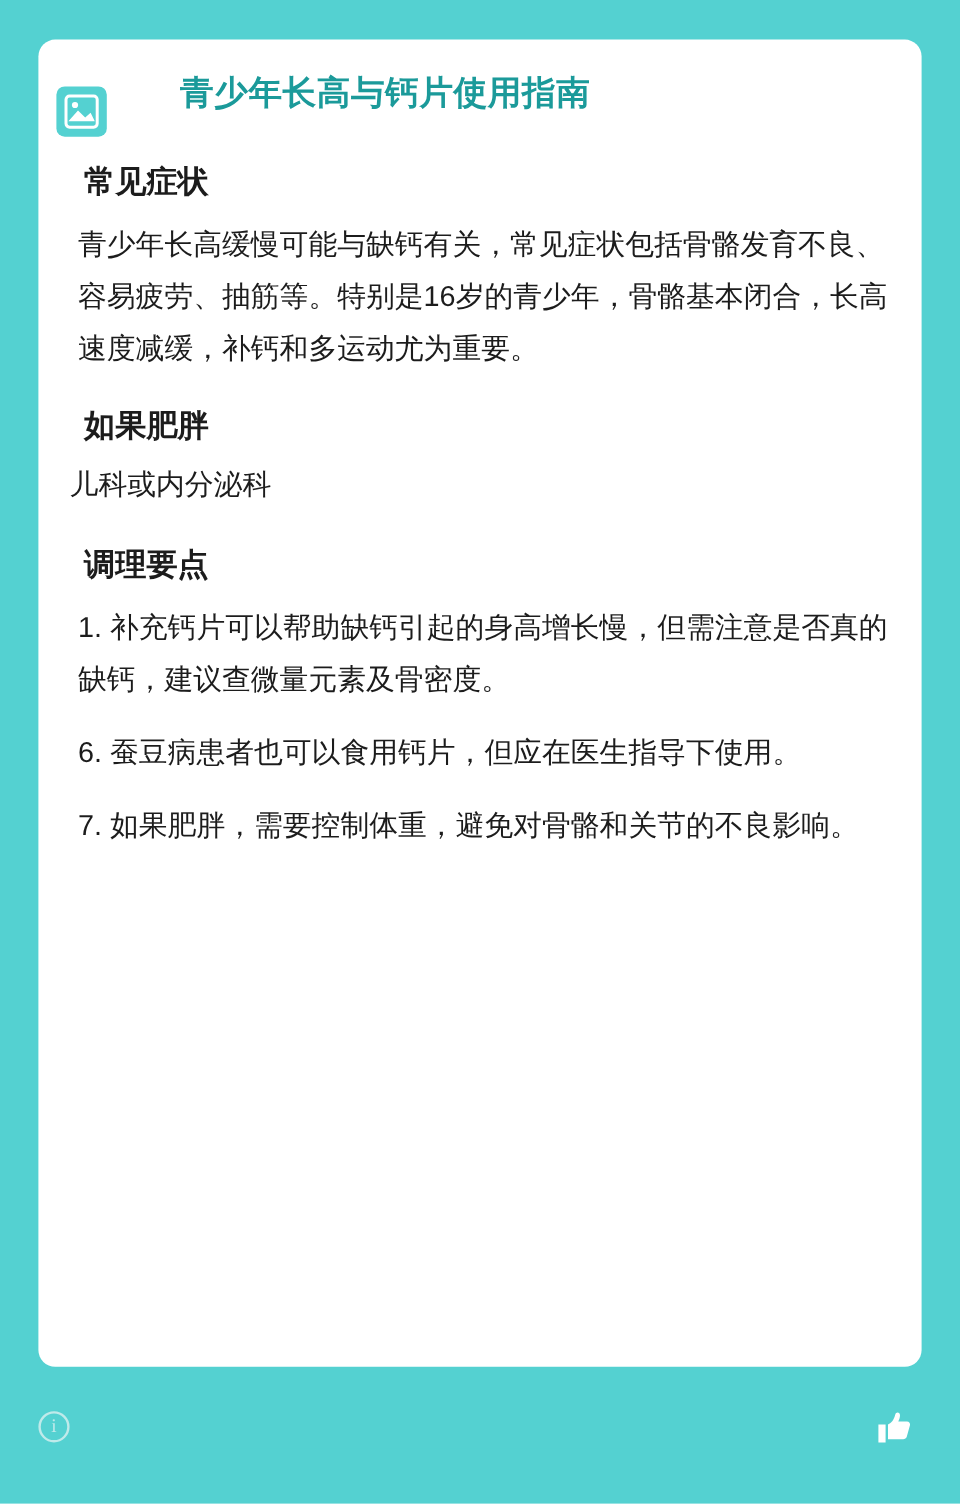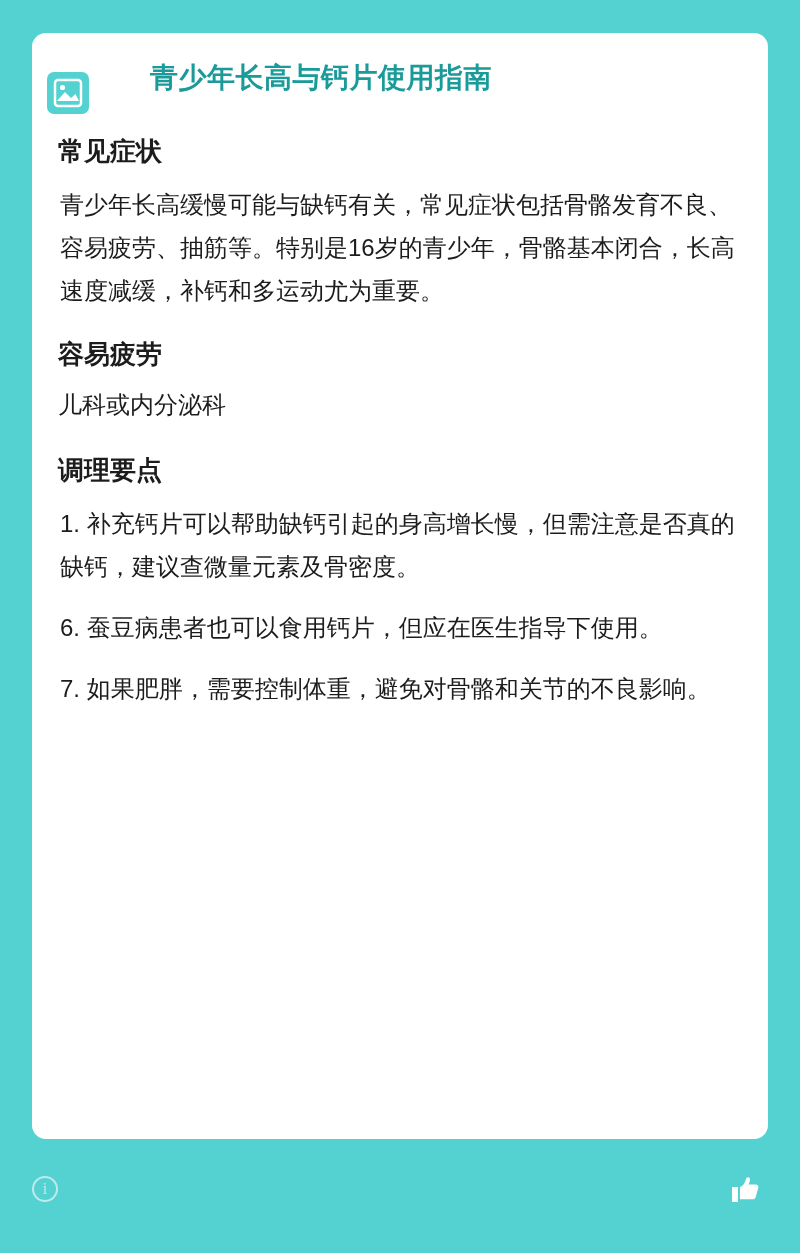--- a/index.html
+++ b/index.html
@@ -48,29 +48,29 @@
     line-height: 40px;
   }
   .content {
     position: absolute;
     left: 26px;
     top: 100px;
     right: 22px;
     bottom: 10px;
   }
   h2.section {
-    margin: 0 0 14px 0;
+    margin: 0 0 14px 12px;
     font-size: 26px;
     font-weight: bold;
     color: #1c1c1c;
     line-height: 36px;
   }
   .section-block { margin-bottom: 24px; }
   p.para {
-    margin: 0 0 18px 2px;
+    margin: 0 0 18px 7px;
     font-size: 24px;
     line-height: 43px;
     color: #1c1c1c;
   }
   p.para:last-child { margin-bottom: 0; }
   .plain {
     margin: 0 0 8px 0;
     font-size: 24px;
     line-height: 42px;
     color: #1c1c1c;
@@ -136,21 +136,21 @@
     <div class="title">青少年长高与钙片使用指南</div>
 
     <div class="content">
 
       <div class="section-block">
         <h2 class="section">常见症状</h2>
         <p class="para">青少年长高缓慢可能与缺钙有关，常见症状包括骨骼发育不良、容易疲劳、抽筋等。特别是16岁的青少年，骨骼基本闭合，长高速度减缓，补钙和多运动尤为重要。</p>
       </div>
 
       <div class="section-block">
-        <h2 class="section">容易疲劳</h2>
+        <h2 class="section">如果肥胖</h2>
         <p class="plain">儿科或内分泌科</p>
       </div>
 
       <div class="section-block">
         <h2 class="section">调理要点</h2>
         <p class="para">1. 补充钙片可以帮助缺钙引起的身高增长慢，但需注意是否真的缺钙，建议查微量元素及骨密度。</p>
         <p class="para">6. 蚕豆病患者也可以食用钙片，但应在医生指导下使用。</p>
         <p class="para">7. 如果肥胖，需要控制体重，避免对骨骼和关节的不良影响。</p>
       </div>
 

